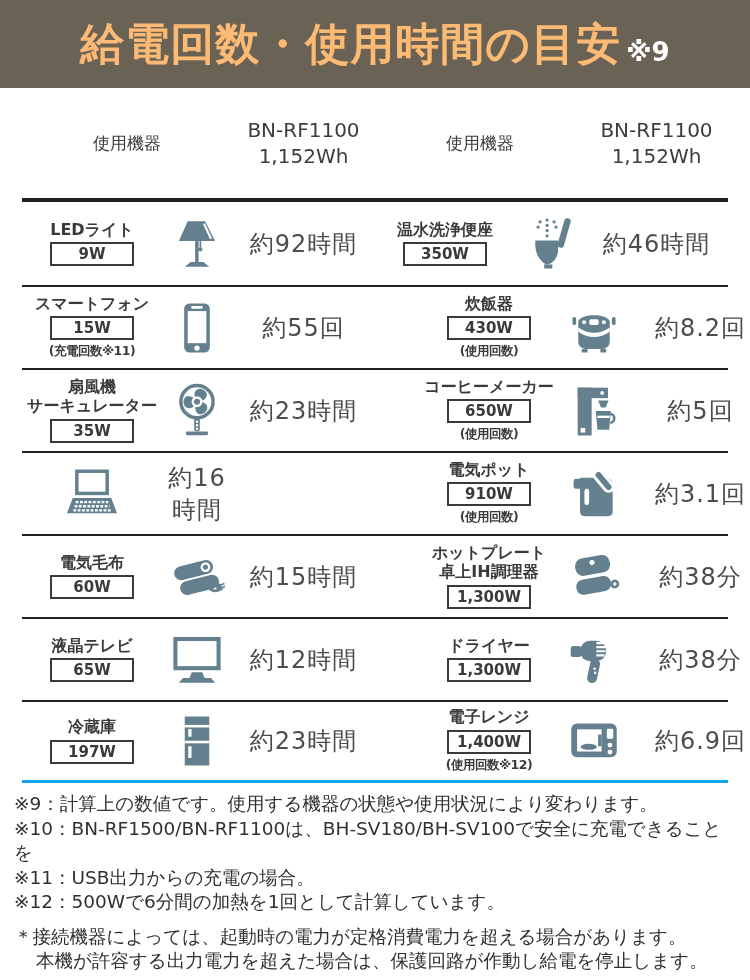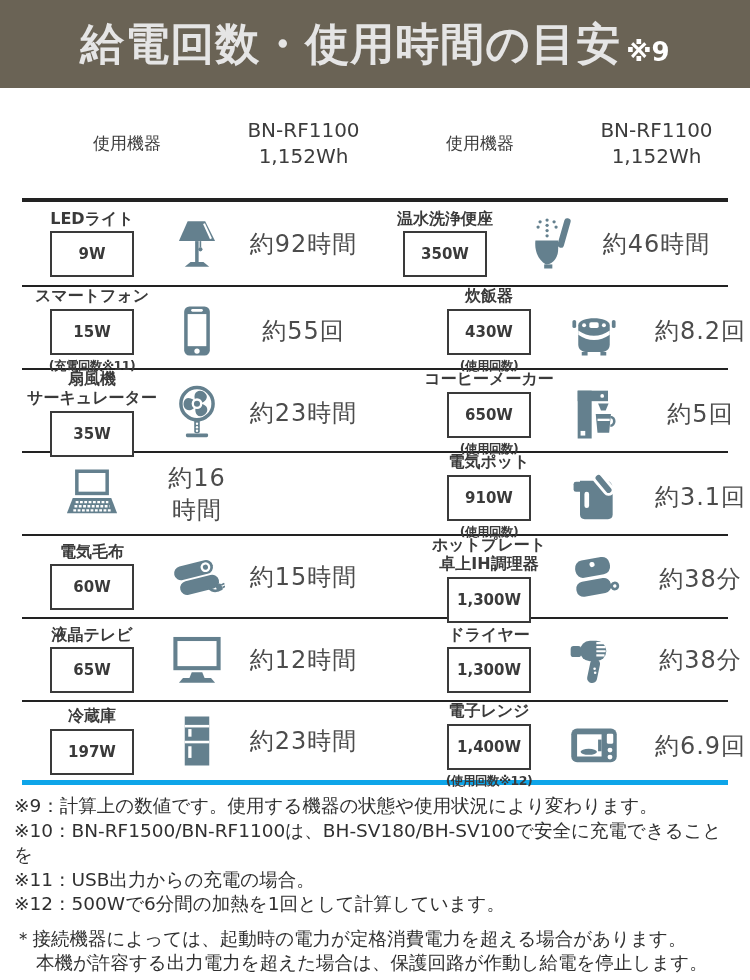--- a/index.html
+++ b/index.html
@@ -8,50 +8,50 @@
     width:750px; height:980px; background:#ffffff; overflow:hidden;
     font-family:"DejaVu Sans","Liberation Sans",sans-serif;
     color:#3b3b3b;
   }
   
   .banner {
     height:88px; background:#6a6355;
     display:flex; align-items:center; justify-content:center;
   }
   .banner-title {
-    color:#e5e5e5; font-size:44px; font-weight:800; letter-spacing:1px; line-height:1;
+    color:#fdba74; font-size:44px; font-weight:800; letter-spacing:1px; line-height:1;
   }
   .banner-note {
     color:#ffffff; font-size:26px; font-weight:700; margin-left:5px; padding-top:16px; line-height:1;
   }
   
   .colhead {
     height:110px; padding:0 22px;
     display:grid; grid-template-columns:210px 143px 210px 143px;
     align-items:center;
   }
   .ch-dev { text-align:center; font-size:17px; color:#3c3c3c; }
   .ch-model { text-align:center; font-size:20px; color:#3c3c3c; line-height:1.3; }
   
   .table {
     margin:0 22px;
-    border-top:4px solid #222; border-bottom:5px solid #0ea5e9;
+    border-top:4px solid #222; border-bottom:3px solid #0ea5e9;
   }
   .row { display:flex; height:83px; }
   .row + .row { border-top:2px solid #222;gap:44px; }
   .row:last-child { height:80px; }
   .half { width:353px; display:grid; grid-template-columns:140px 70px 143px; align-items:center; }
   .device { display:flex; flex-direction:column; align-items:center; justify-content:center; gap:3px; }
   .dname {
     font-size:16px; font-weight:700; color:#3a3a3a; text-align:center;
     white-space:pre-line; line-height:1.18;
   }
   .wbox {
     border:2px solid #3a3a3a; background:#fff; color:#3a3a3a;
-    font-size:15px; font-weight:700; min-width:84px; padding:12px 8px; text-align:center;
+    font-size:15px; font-weight:700; min-width:84px; padding:1px 8px; text-align:center;
   }
   .dsub { font-size:12.5px; font-weight:700; color:#3a3a3a; letter-spacing:-0.5px; }
   .iconcell { display:flex; align-items:center; justify-content:center; }
   .iconcell svg { width:56px; height:56px; display:block; }
   .val { text-align:center; font-size:24px; color:#4c4c4c; letter-spacing:1px; }
   
   .notes { padding:9px 14px 0 14px; font-size:18.5px; color:#303030; line-height:24.5px; }
   .note { }
 </style>
 </head>

